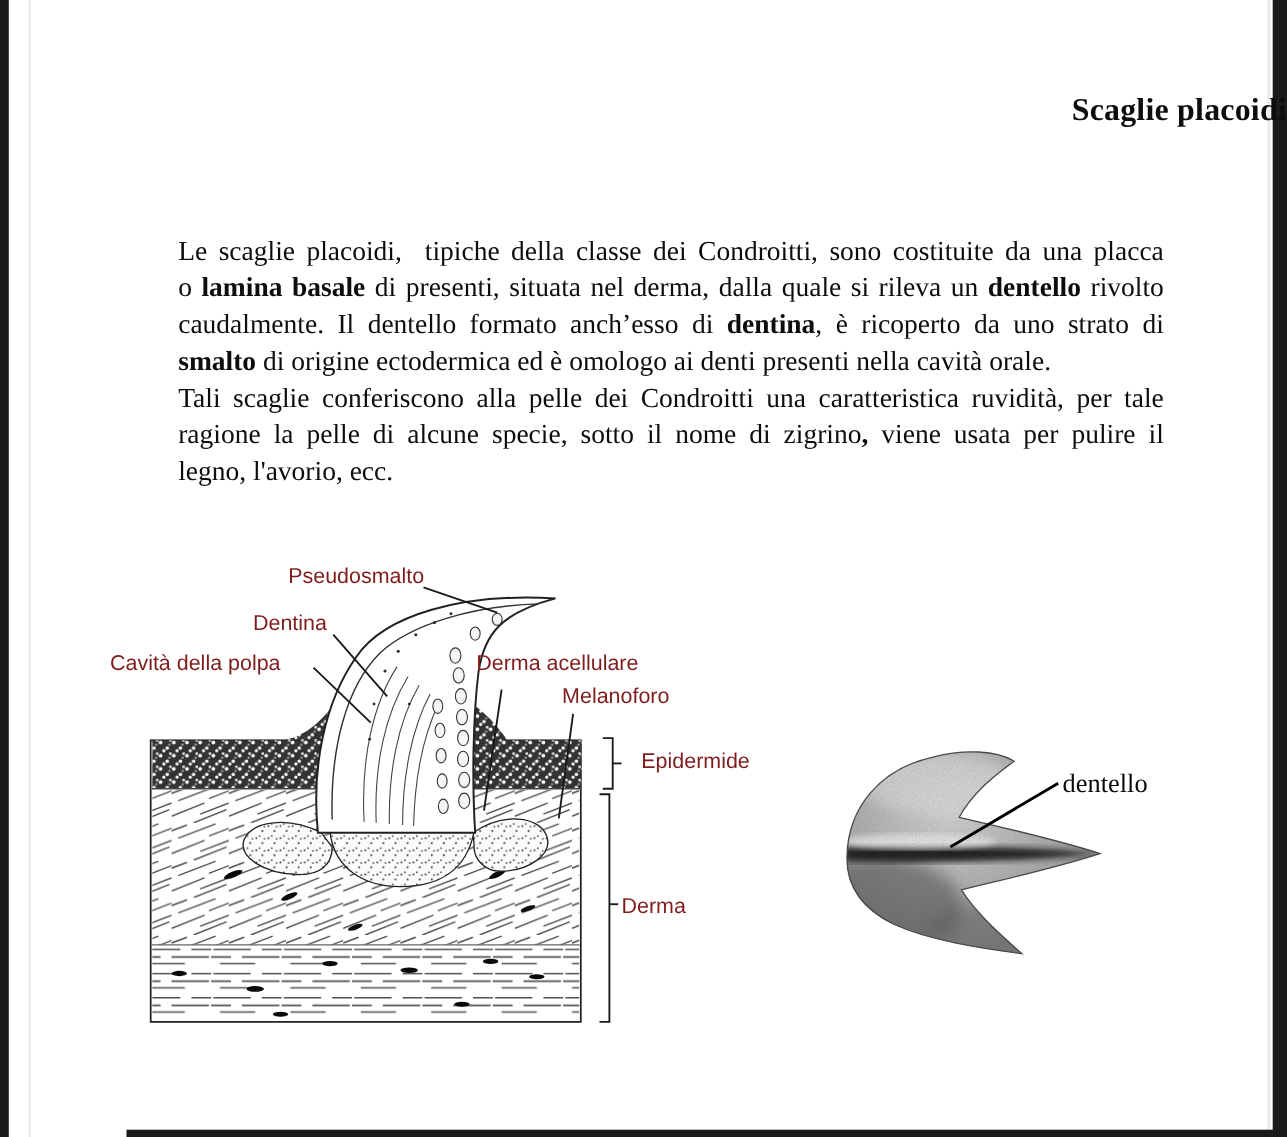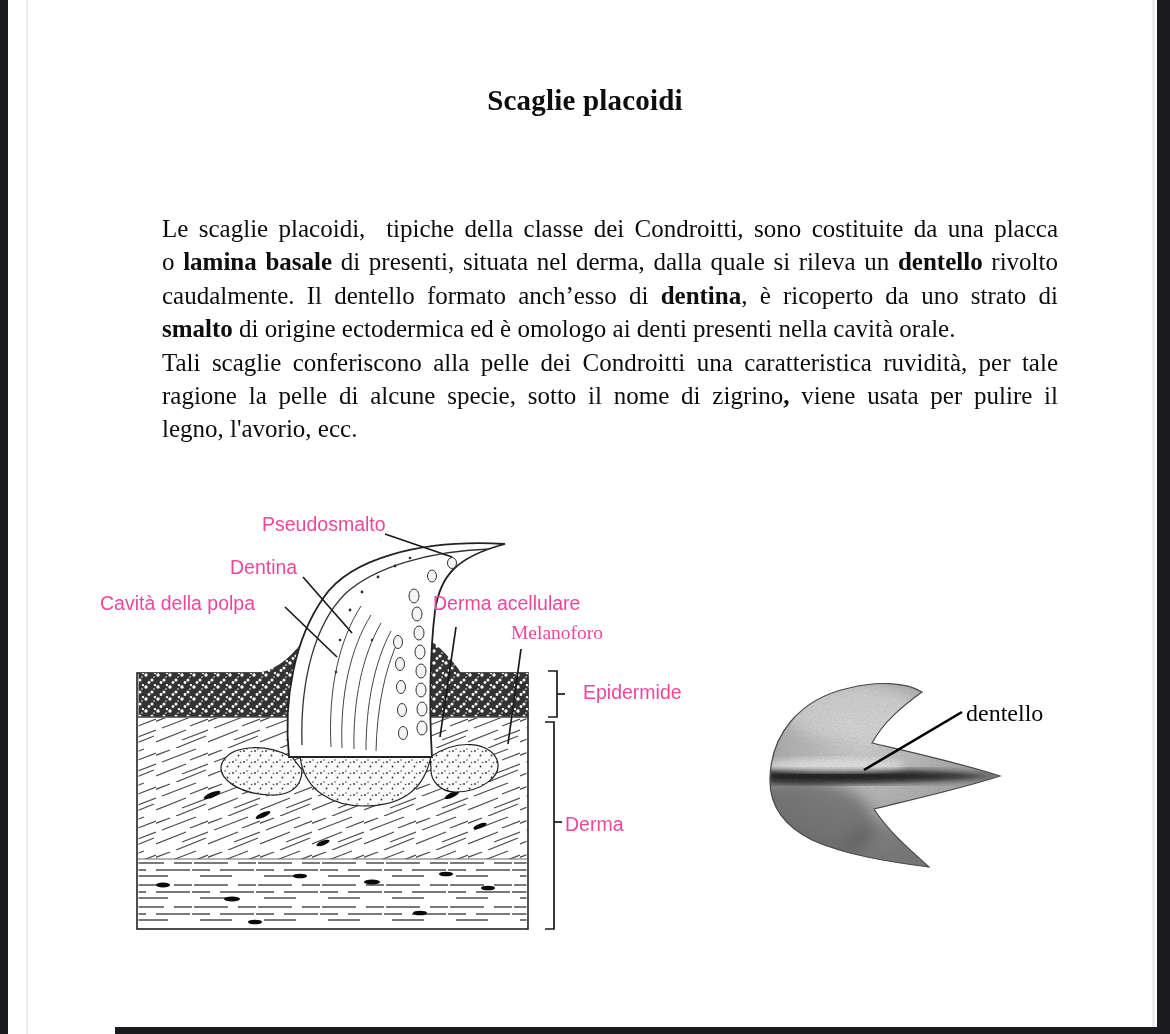--- a/index.html
+++ b/index.html
@@ -12,34 +12,34 @@
   .edge{position:absolute;background:#1b1b1d;}
   .edge-left{left:0;top:0;width:8px;height:1034px;}
   .edge-right{left:1157px;top:0;width:13px;height:1034px;}
   .edge-bottom{left:115px;top:1027px;width:1055px;height:7px;}
   .pageline{position:absolute;top:0;height:1034px;width:2px;background:#ededef;}
   .pageline-left{left:26px;}
   .pageline-right{left:1152px;width:3px;}
 
   .doc-title{
     position:absolute;left:0;top:84px;width:1170px;
-    text-align:center;font-weight:bold;font-size:29px;letter-spacing:.2px;
+    text-align:right;font-weight:bold;font-size:29px;letter-spacing:.2px;
   }
   .bodytext{
     position:absolute;left:118px;top:212px;width:940px;
     font-size:25px;line-height:33.4px;
   }
   .tline{white-space:normal;margin-left:44px;}
   .tline.just{text-align:justify;text-align-last:justify;}
 
   .fig{position:absolute;}
   .fig svg{display:block;}
   .fig-label{
     position:absolute;font-family:"Liberation Sans", sans-serif;
-    font-size:19.5px;color:#ec4899;white-space:nowrap;
+    font-size:19.5px;color:#7f1d1d;white-space:nowrap;
   }
   .fig-label-serif{
     position:absolute;font-family:"Liberation Serif", serif;
     font-size:24px;color:#080808;white-space:nowrap;
   }
 </style>
 </head>
 <body>
 
 <div class="edge edge-left"></div>
@@ -180,21 +180,21 @@
       <path d="M557,694 H565"></path>
       <path d="M545,722 H554 V929 H545"></path>
       <path d="M554,822 H562"></path>
     </g>
   </svg>
 
   <div class="fig-label" style="left:172px;top:8px;">Pseudosmalto</div>
   <div class="fig-label" style="left:140px;top:51px;">Dentina</div>
   <div class="fig-label" style="left:10px;top:87px;">Cavità della polpa</div>
   <div class="fig-label" style="left:343px;top:87px;">Derma acellulare</div>
-  <div class="fig-label" style="left:421px;top:117px;font-family:Liberation Serif, serif;">Melanoforo</div>
+  <div class="fig-label" style="left:421px;top:117px;">Melanoforo</div>
   <div class="fig-label" style="left:477px;top:176px;margin-left:16px;">Epidermide</div>
   <div class="fig-label" style="left:475px;top:308px;">Derma</div>
 </div>
 
 <div class="fig" style="left:740px;top:655px;width:340px;height:235px;">
   <svg width="340" height="235" viewBox="740 655 340 235">
     <defs>
       <radialGradient id="scaleGrad" cx="42%" cy="35%" r="80%">
         <stop offset="0%" stop-color="#d9d9d9"></stop>
         <stop offset="55%" stop-color="#a8a8a8"></stop>

